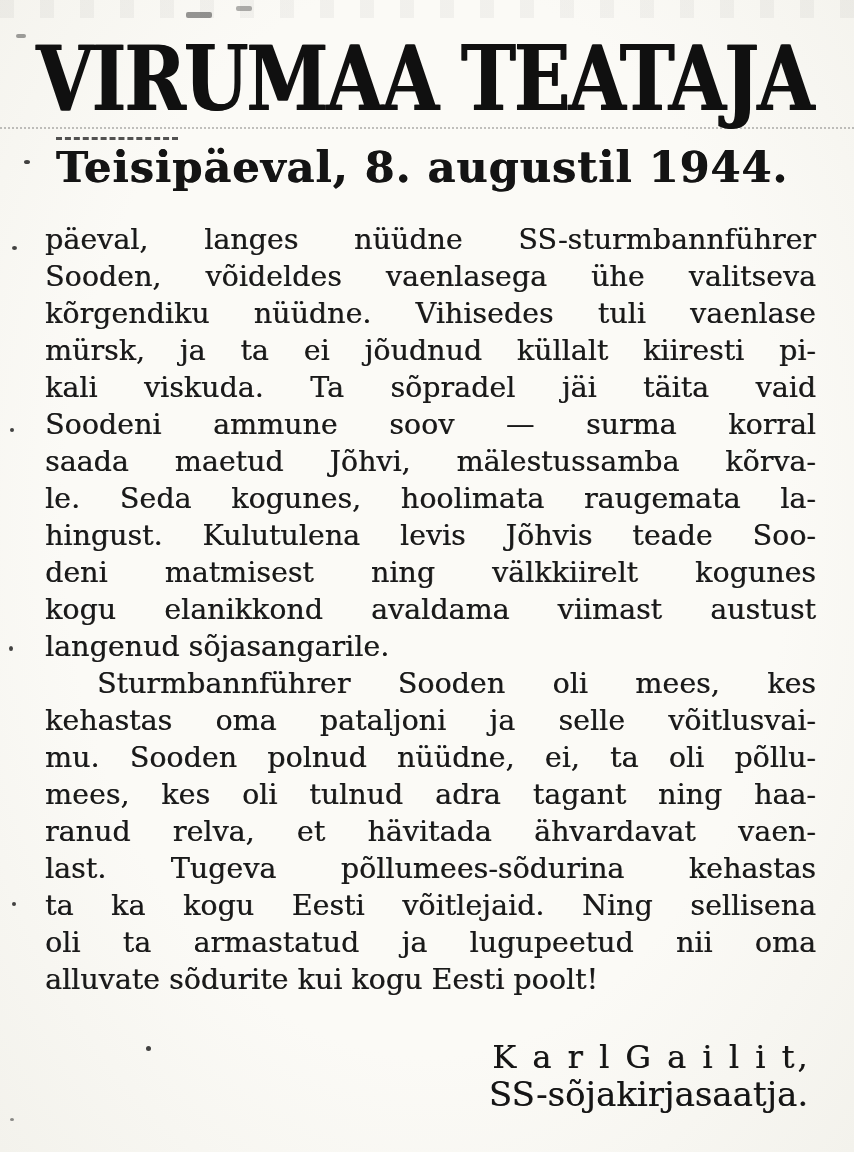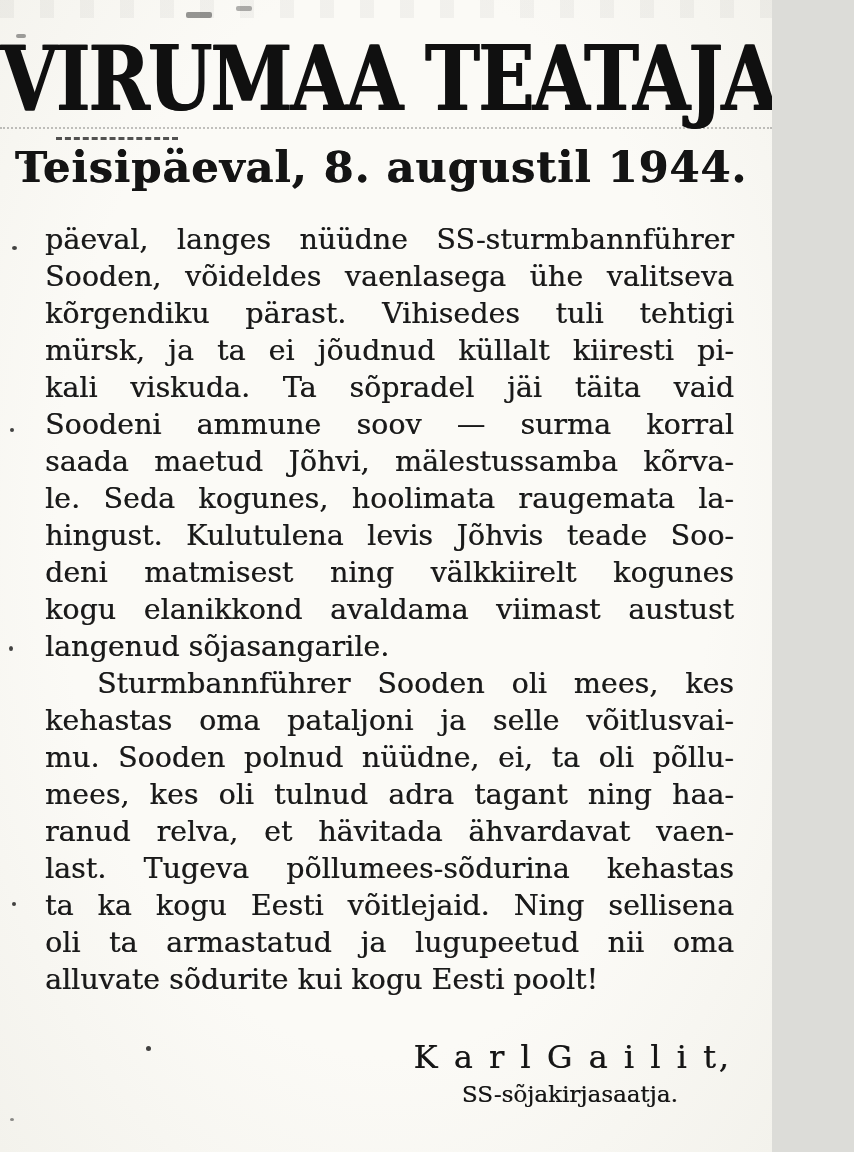--- a/index.html
+++ b/index.html
@@ -4,21 +4,21 @@
 <style>
   html, body { margin: 0; padding: 0; }
   body {
     width: 854px; height: 1152px;
     background: #dcdcd8;
     font-family: "DejaVu Serif", "Liberation Serif", serif;
     overflow: hidden;
   }
   .page {
     position: relative;
-    width: 772px; height: 1152px;
+    width: 854px; height: 1152px;
     background: radial-gradient(ellipse at 50% 45%, #fbfaf6 60%, #f3f2ec 100%);
     color: #161616;
     overflow: hidden;
   }
   
   .masthead {
     position: absolute; top: 26px; left: 0; right: 6px;
     text-align: center;
     font-weight: bold;
     font-size: 74px;
@@ -65,21 +65,21 @@
     color: #151515;
     text-shadow: 0.45px 0.45px 0.4px rgba(10,10,10,0.6);
   }
   .sig-name {
     font-size: 32px;
     letter-spacing: 3px;
     line-height: 38px;
     white-space: nowrap;
   }
   .sig-title {
-    font-size: 23px;
+    font-size: 34px;
     line-height: 36px;
     padding-right: 6px;
     white-space: nowrap;
   }
   
   .noise { position: absolute; pointer-events: none; }
   .rule-dashed {
     top: 137px; left: 56px; width: 122px; height: 0;
     border-top: 3px dashed rgba(25,25,25,0.75);
   }
@@ -123,21 +123,21 @@
   <div class="noise speck s8"></div>
   <div class="noise speck s9"></div>
   <div class="noise speck s10"></div>
 
   <div class="masthead">VIRUMAA TEATAJA</div>
   <div class="dateline">Teisipäeval, 8. augustil 1944.</div>
 
   <div class="article">
     <div class="tline">päeval, langes nüüdne SS-sturmbannführer</div>
     <div class="tline">Sooden, võideldes vaenlasega ühe valitseva</div>
-    <div class="tline">kõrgendiku pärast. Vihisedes tuli tehtigi</div>
+    <div class="tline">kõrgendiku nüüdne. Vihisedes tuli vaenlase</div>
     <div class="tline">mürsk, ja ta ei jõudnud küllalt kiiresti pi-</div>
     <div class="tline">kali viskuda. Ta sõpradel jäi täita vaid</div>
     <div class="tline">Soodeni ammune soov — surma korral</div>
     <div class="tline">saada maetud Jõhvi, mälestussamba kõrva-</div>
     <div class="tline">le. Seda kogunes, hoolimata raugemata la-</div>
     <div class="tline">hingust. Kulutulena levis Jõhvis teade Soo-</div>
     <div class="tline">deni matmisest ning välkkiirelt kogunes</div>
     <div class="tline">kogu elanikkond avaldama viimast austust</div>
     <div class="tline endpara">langenud sõjasangarile.</div>
 

